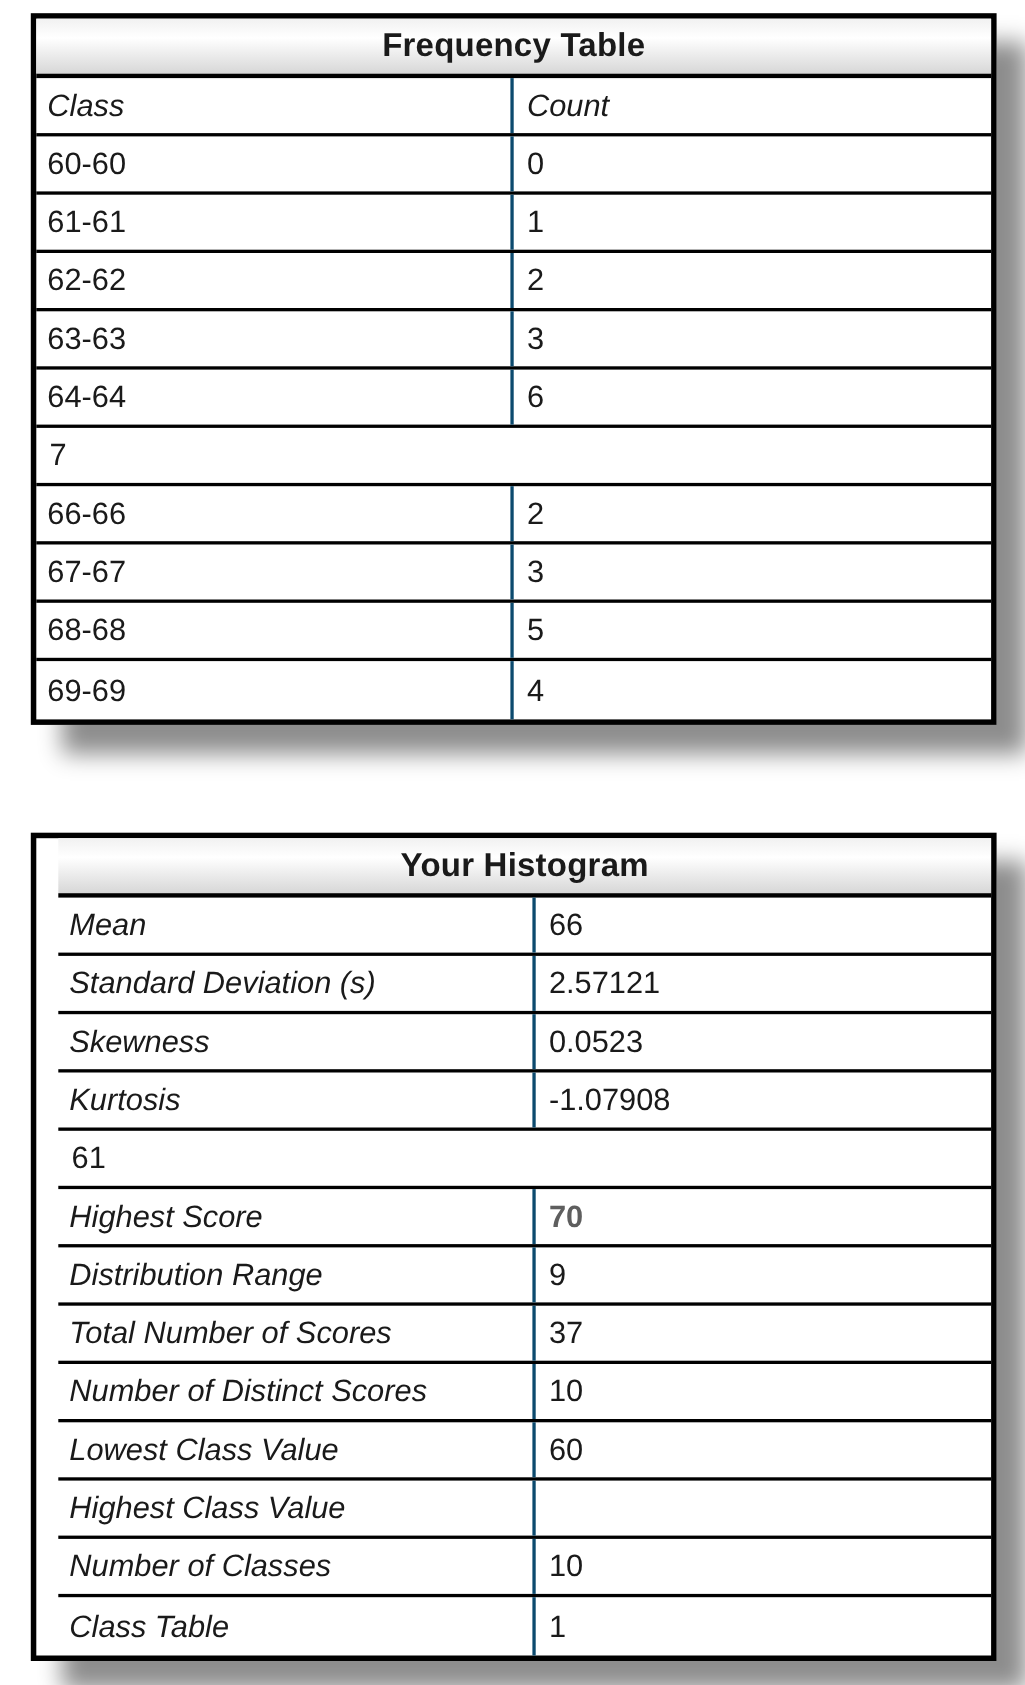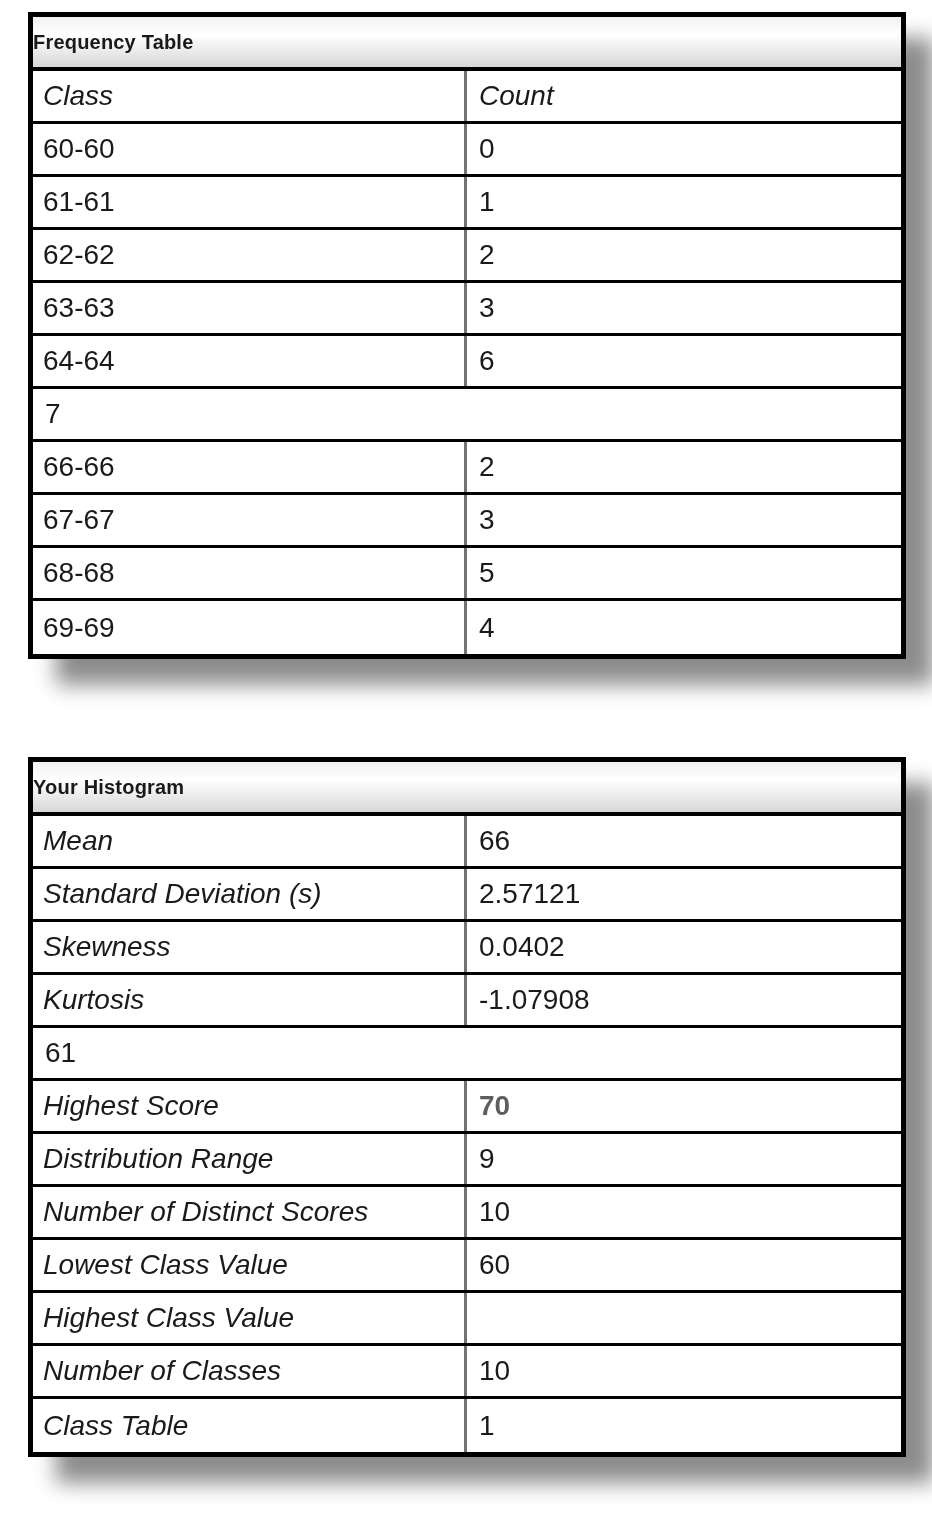--- a/index.html
+++ b/index.html
@@ -18,31 +18,31 @@
   .card {
     position: absolute;
     left: 28px;
     width: 878px;
     box-sizing: border-box;
     border: 5px solid #000000;
     background: #ffffff;
     box-shadow: 28px 26px 20px rgba(0, 0, 0, 0.45);
   }
   .card.freq { top: 12px; }
-  .card.hist { top: 757px; }
+  .card.hist { top: 757px; padding-left: 20px; }
 
   .card-header {
     height: 50px;
     border-bottom: 4px solid #000000;
     background: linear-gradient(180deg, #f1f1f1 0%, #ffffff 35%, #d7d7d7 100%);
     display: flex;
     align-items: center;
-    justify-content: flex-start;
+    justify-content: center;
     font-weight: bold;
-    font-size: 20px;
+    font-size: 30px;
     letter-spacing: 0.2px;
   }
 
   .trow {
     display: flex;
     height: 53px;
     box-sizing: border-box;
     border-bottom: 3px solid #000000;
     font-size: 28px;
   }
@@ -50,21 +50,21 @@
 
   .cell {
     display: flex;
     align-items: center;
     box-sizing: border-box;
     white-space: nowrap;
     overflow: hidden;
   }
   .cell.left {
     width: 434px;
-    border-right: 3px solid #737373;
+    border-right: 3px solid #0c4a6e;
     padding-left: 10px;
   }
   .cell.right {
     flex: 1;
     padding-left: 12px;
   }
   .italic { font-style: italic; }
   .muted  { color: #5e5e5e; font-weight: bold; }
 </style>
 </head>
@@ -129,36 +129,40 @@
       <div class="trow">
         <div class="cell left italic">Mean</div>
         <div class="cell right">66</div>
       </div>
       <div class="trow">
         <div class="cell left italic">Standard Deviation (s)</div>
         <div class="cell right">2.57121</div>
       </div>
       <div class="trow">
         <div class="cell left italic">Skewness</div>
-        <div class="cell right">0.0402</div>
+        <div class="cell right">0.0523</div>
       </div>
       <div class="trow">
         <div class="cell left italic">Kurtosis</div>
         <div class="cell right">-1.07908</div>
       </div>
       <div class="trow">
         <div class="cell right">61</div>
       </div>
       <div class="trow">
         <div class="cell left italic">Highest Score</div>
         <div class="cell right muted">70</div>
       </div>
       <div class="trow">
         <div class="cell left italic">Distribution Range</div>
         <div class="cell right">9</div>
+      </div>
+      <div class="trow">
+        <div class="cell left italic">Total Number of Scores</div>
+        <div class="cell right">37</div>
       </div>
       <div class="trow">
         <div class="cell left italic">Number of Distinct Scores</div>
         <div class="cell right">10</div>
       </div>
       <div class="trow">
         <div class="cell left italic">Lowest Class Value</div>
         <div class="cell right">60</div>
       </div>
       <div class="trow">

